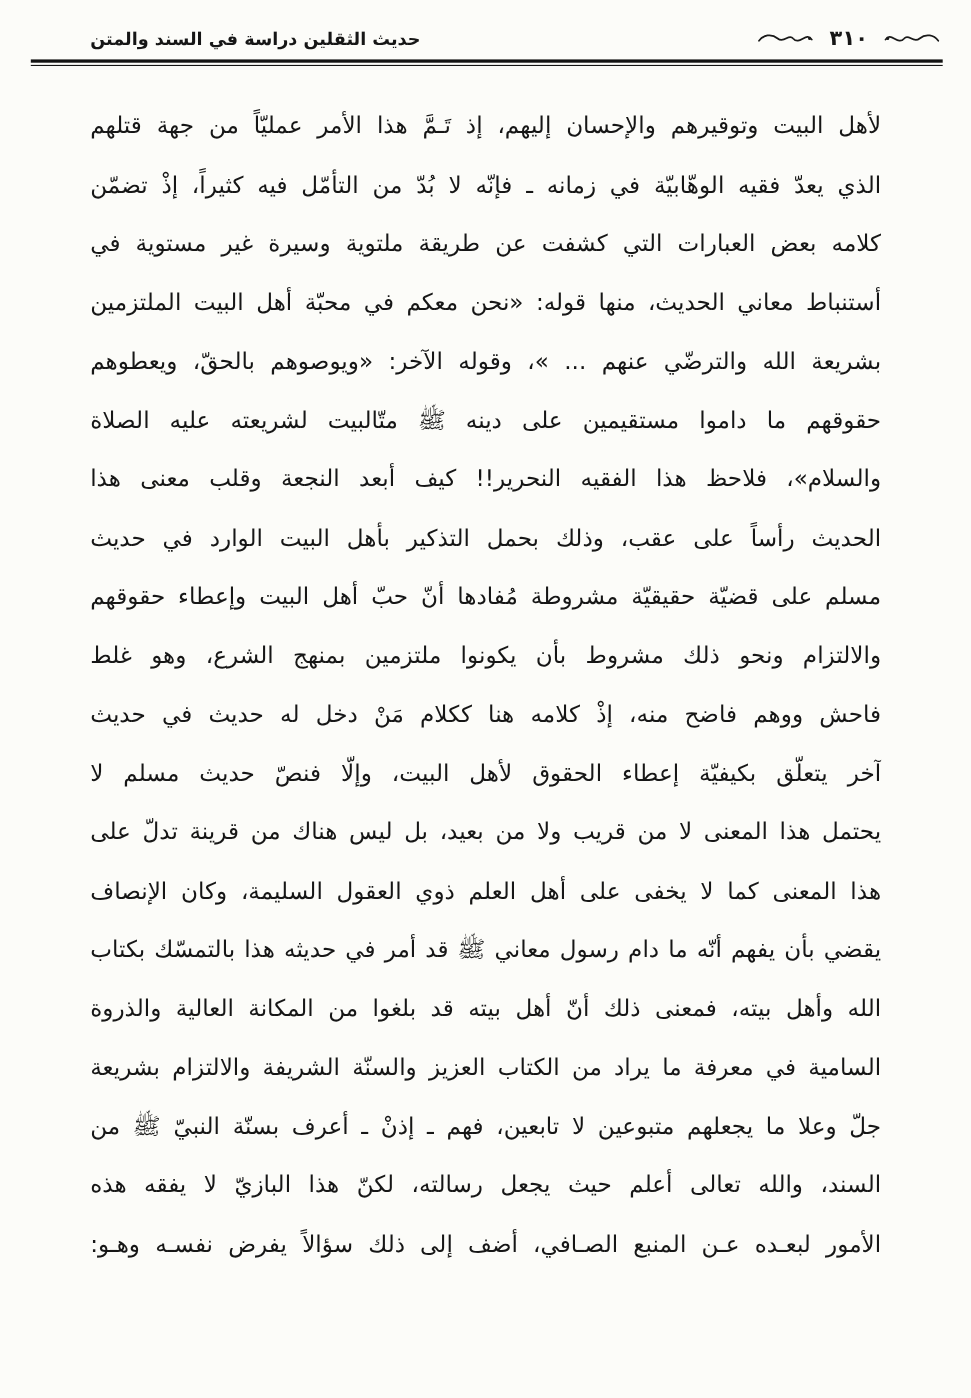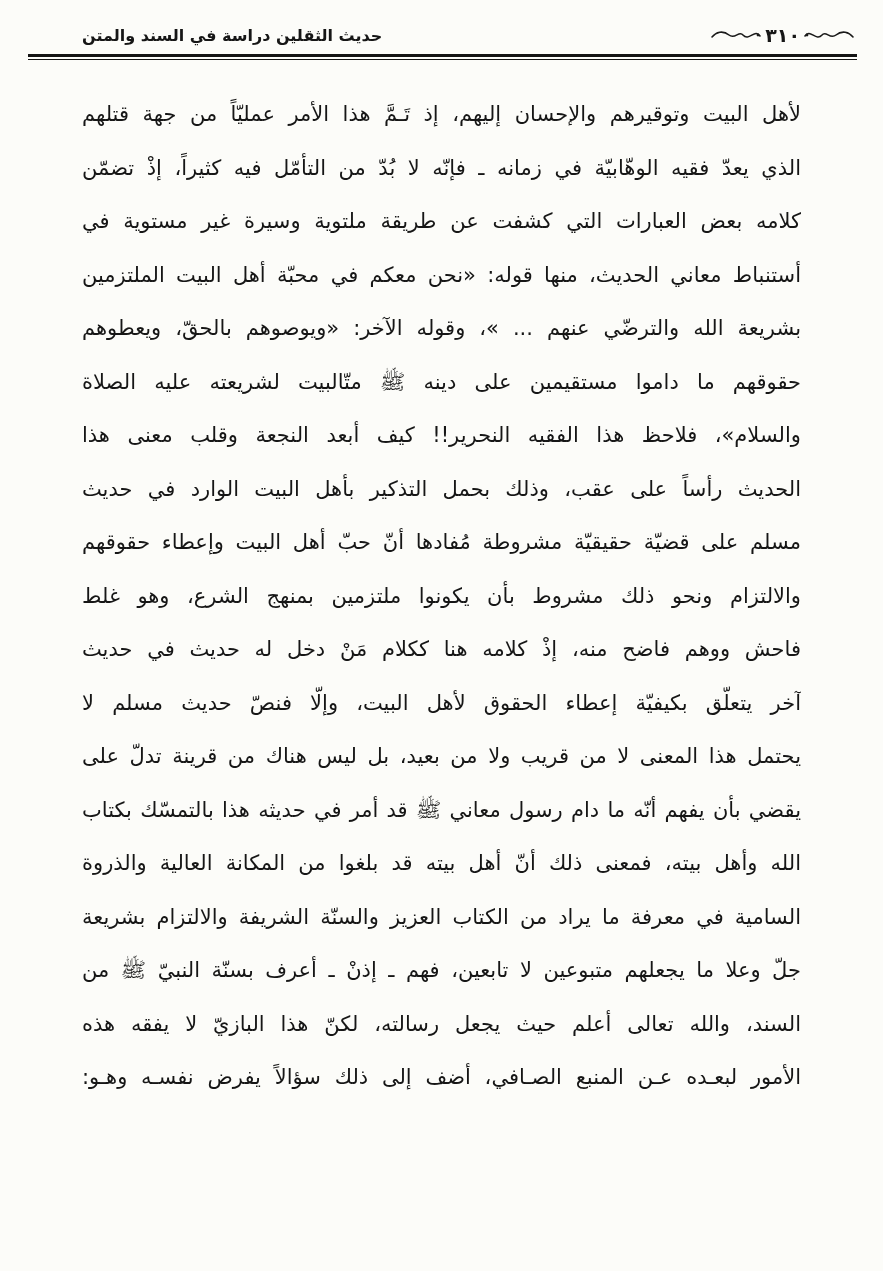--- a/index.html
+++ b/index.html
@@ -21,21 +21,21 @@
     height: 30px;
     display: flex;
     flex-direction: row;
     justify-content: space-between;
     align-items: center;
     direction: rtl;
   }
   .pagenum-group {
     display: flex;
     align-items: center;
-    gap: 1px;
+    gap: 12px;
     direction: rtl;
   }
   .pagenum {
     font-size: 19px;
     font-weight: bold;
     letter-spacing: 1px;
     line-height: 1;
     padding: 0 2px;
   }
   .flourish svg { display: block; }
@@ -107,20 +107,21 @@
       <div class="line">أستنباط معاني الحديث، منها قوله: «نحن معكم في محبّة أهل البيت الملتزمين</div>
       <div class="line">بشريعة الله والترضّي عنهم ... »، وقوله الآخر: «ويوصوهم بالحقّ، ويعطوهم</div>
       <div class="line">حقوقهم ما داموا مستقيمين على دينه ﷺ متّالبيت لشريعته عليه الصلاة</div>
       <div class="line">والسلام»، فلاحظ هذا الفقيه النحرير!! كيف أبعد النجعة وقلب معنى هذا</div>
       <div class="line">الحديث رأساً على عقب، وذلك بحمل التذكير بأهل البيت الوارد في حديث</div>
       <div class="line">مسلم على قضيّة حقيقيّة مشروطة مُفادها أنّ حبّ أهل البيت وإعطاء حقوقهم</div>
       <div class="line">والالتزام ونحو ذلك مشروط بأن يكونوا ملتزمين بمنهج الشرع، وهو غلط</div>
       <div class="line">فاحش ووهم فاضح منه، إذْ كلامه هنا ككلام مَنْ دخل له حديث في حديث</div>
       <div class="line">آخر يتعلّق بكيفيّة إعطاء الحقوق لأهل البيت، وإلّا فنصّ حديث مسلم لا</div>
       <div class="line">يحتمل هذا المعنى لا من قريب ولا من بعيد، بل ليس هناك من قرينة تدلّ على</div>
+      <div class="line">هذا المعنى كما لا يخفى على أهل العلم ذوي العقول السليمة، وكان الإنصاف</div>
       <div class="line">يقضي بأن يفهم أنّه ما دام رسول معاني ﷺ قد أمر في حديثه هذا بالتمسّك بكتاب</div>
       <div class="line">الله وأهل بيته، فمعنى ذلك أنّ أهل بيته قد بلغوا من المكانة العالية والذروة</div>
       <div class="line">السامية في معرفة ما يراد من الكتاب العزيز والسنّة الشريفة والالتزام بشريعة الله</div>
       <div class="line">جلّ وعلا ما يجعلهم متبوعين لا تابعين، فهم ـ إذنْ ـ أعرف بسنّة النبيّ ﷺ من</div>
       <div class="line">السند، والله تعالى أعلم حيث يجعل رسالته، لكنّ هذا البازيّ لا يفقه هذه</div>
       <div class="line">الأمور لبعـده عـن المنبع الصـافي، أضف إلى ذلك سؤالاً يفرض نفسـه وهـو:</div>
     </div>
 
 </div>
 

